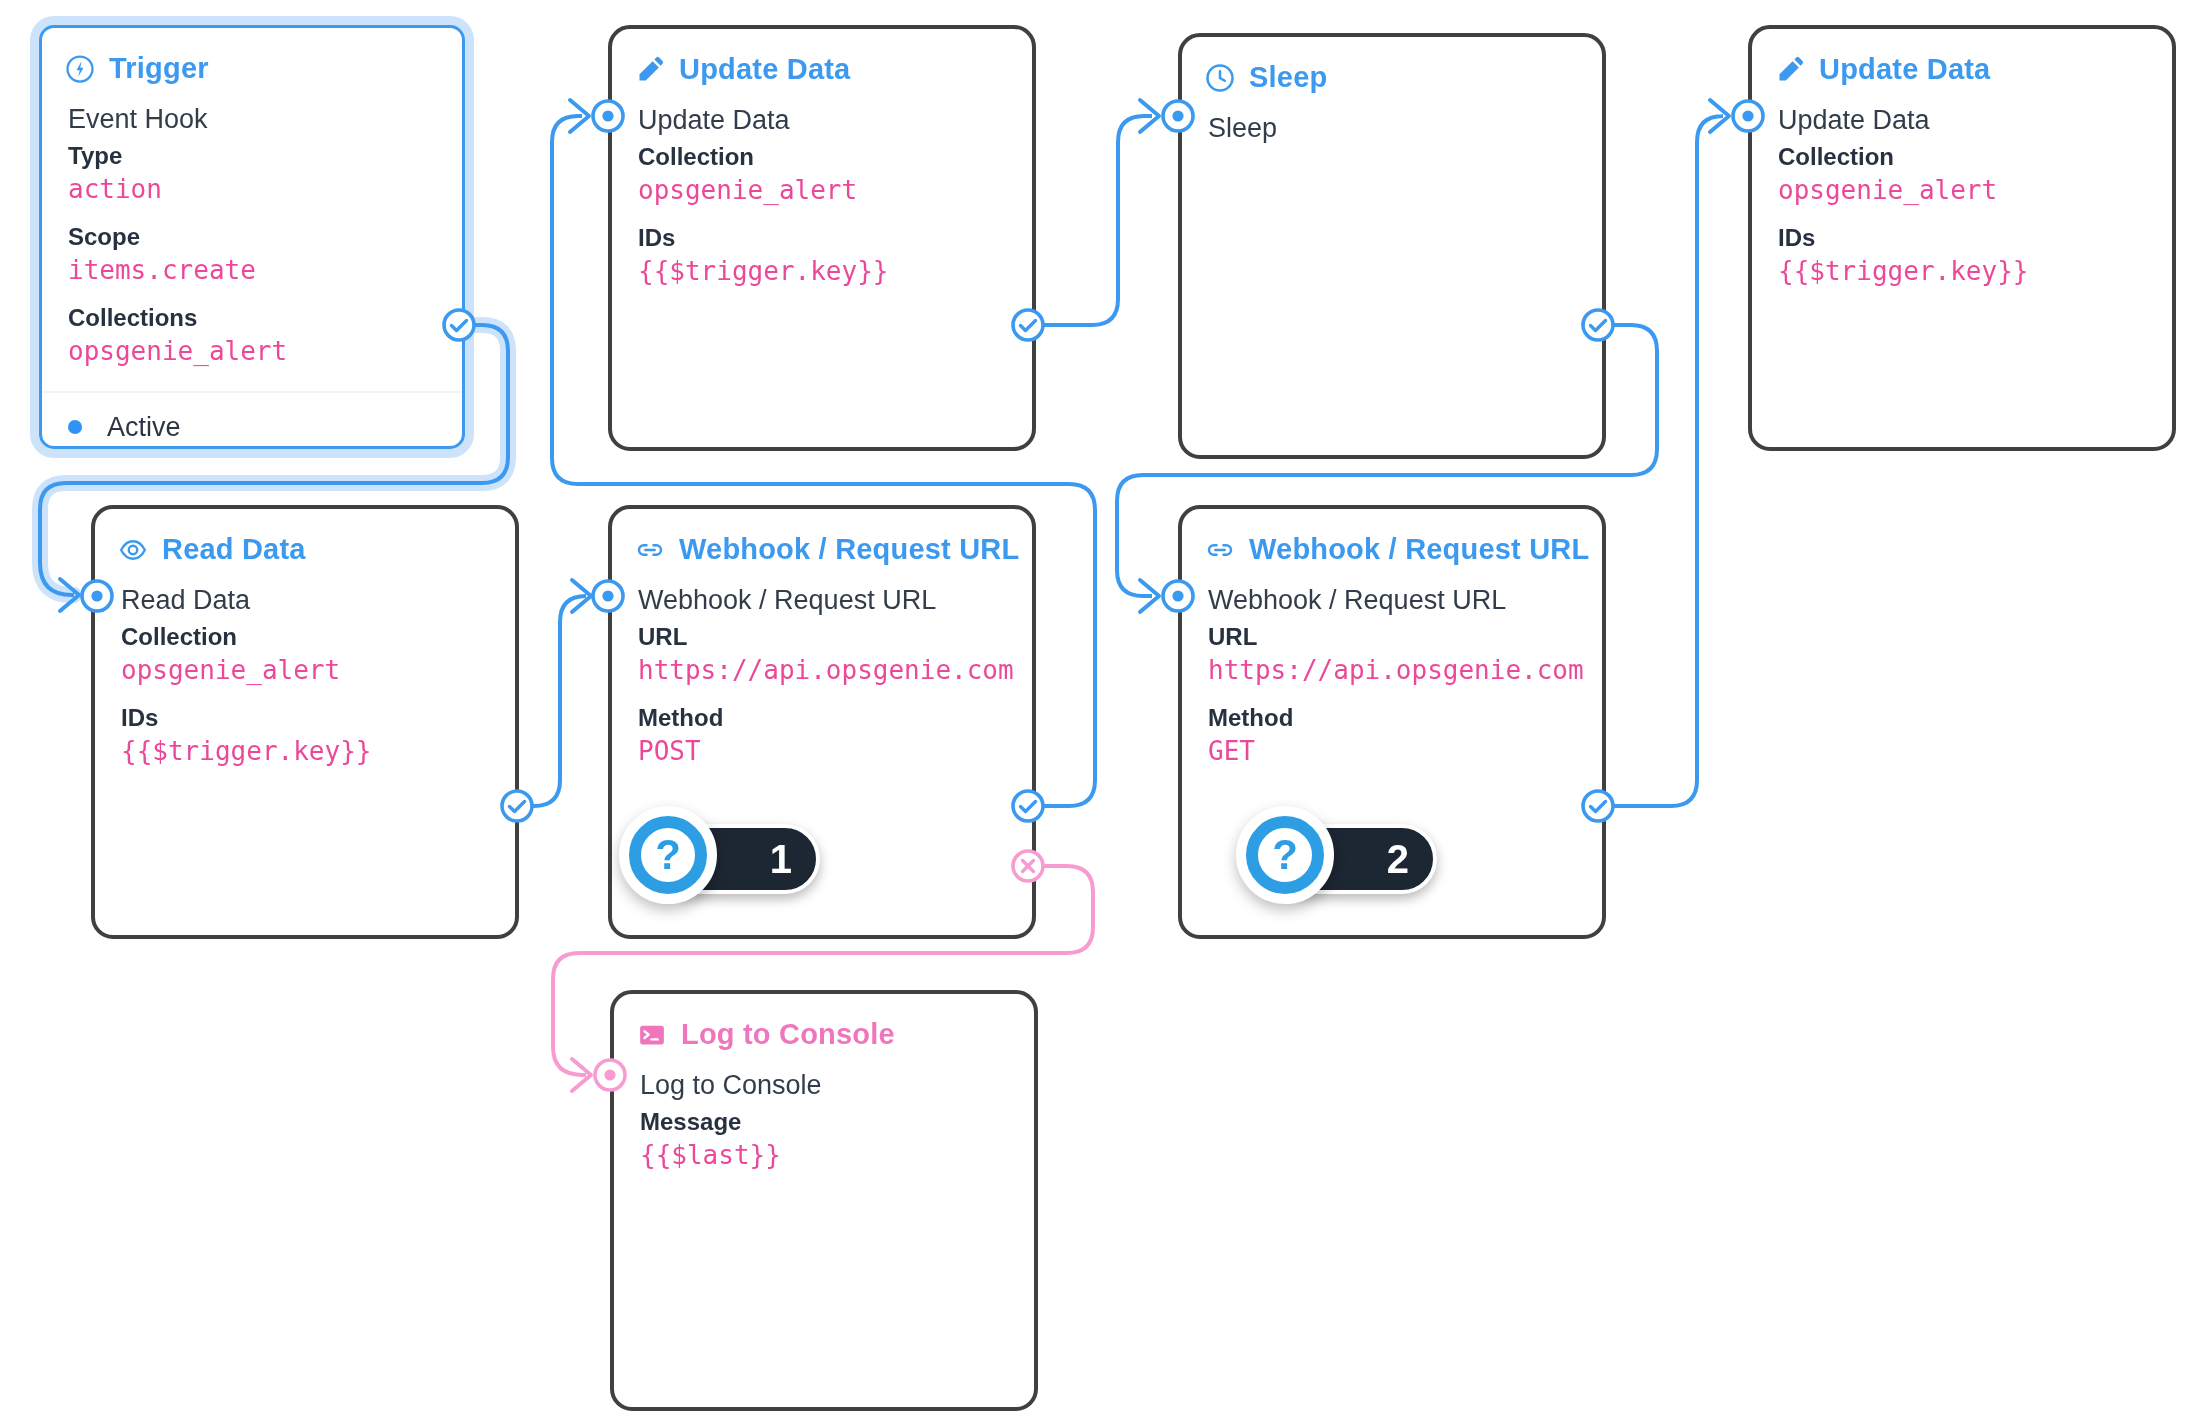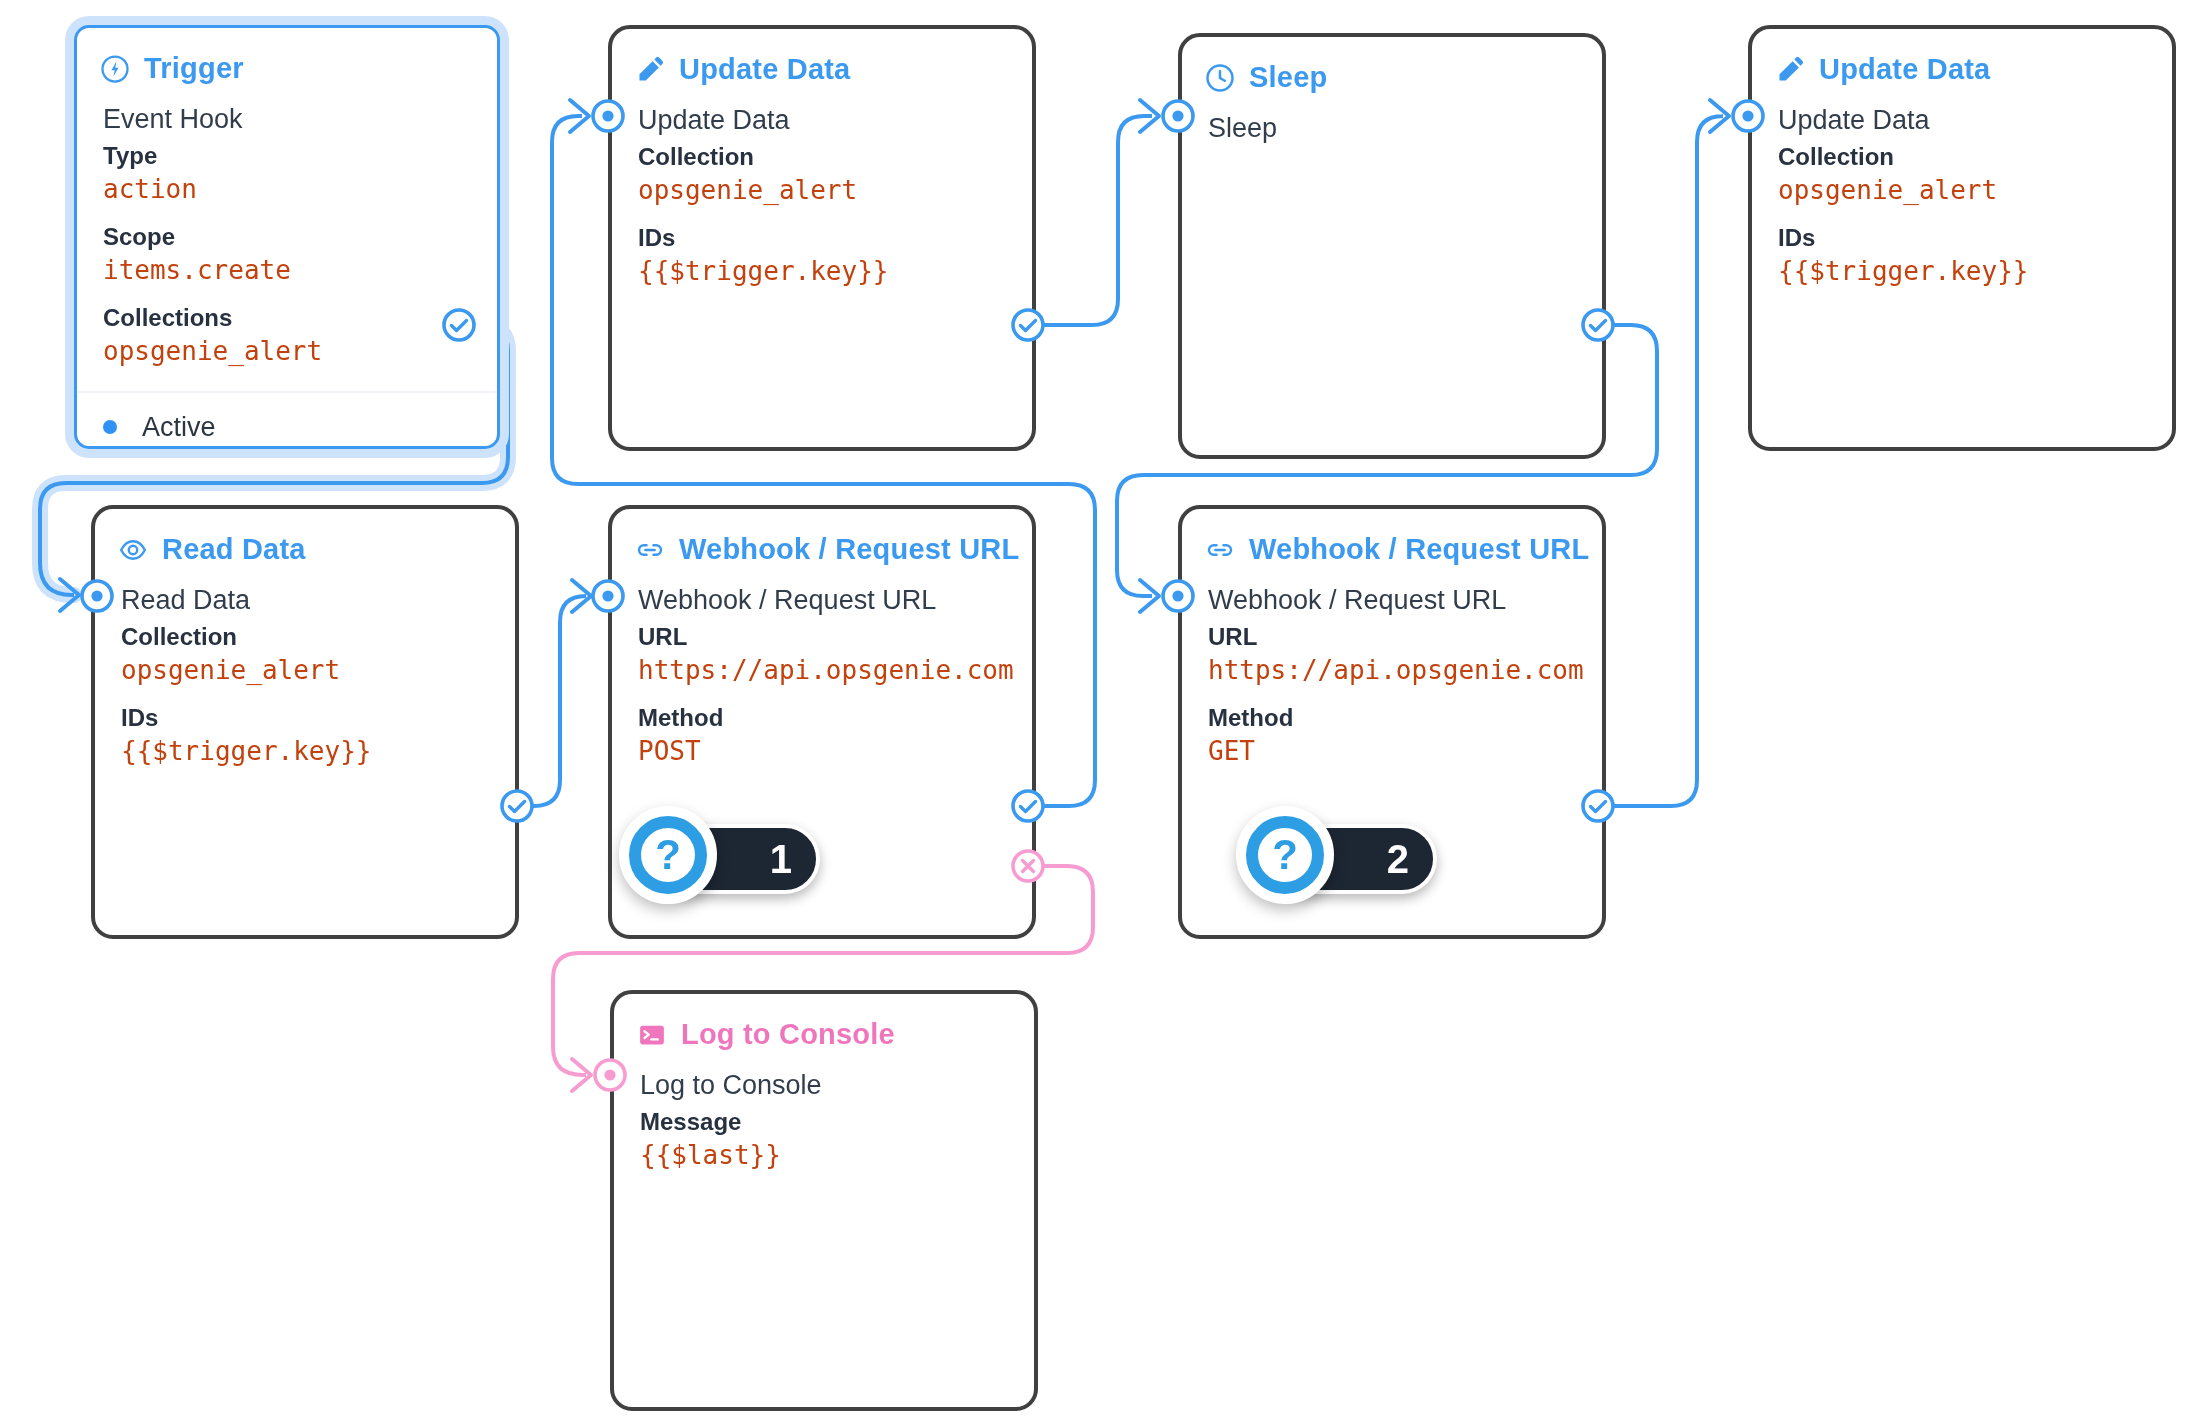--- a/index.html
+++ b/index.html
@@ -1,29 +1,29 @@
 <!DOCTYPE html>
 <html><head>
 <meta charset="utf-8">
 <style>
   html,body{margin:0;padding:0;background:#fff;}
   #canvas{position:relative;width:2198px;height:1420px;background:#ffffff;overflow:hidden;
     font-family:"Liberation Sans",sans-serif;}
   #edges{position:absolute;left:0;top:0;z-index:2;}
   .card{position:absolute;width:420px;background:#ffffff;border:4px solid #404040;border-radius:22px;z-index:5;}
-  .card.selected{border:3px solid #3b99f0;border-radius:15px;box-shadow:0 0 0 9px #cde3fb;margin-left:35px;}
+  .card.selected{border:3px solid #3b99f0;border-radius:15px;box-shadow:0 0 0 9px #cde3fb;}
   .card-head{position:absolute;left:23px;top:24px;display:flex;align-items:center;gap:14px;}
   .card-head .head-title{font-size:29px;font-weight:700;letter-spacing:.2px;}
   .blue-head{color:#3b99f0;}
   .pink-head{color:#ef76bd;}
   .head-icon{width:30px;height:30px;display:block;}
   .op-name{position:absolute;left:26px;top:76px;font-size:27px;color:#323d4c;}
   .fields{position:absolute;left:26px;top:112px;right:18px;}
   .f-label{font-size:24px;font-weight:700;color:#273140;margin-top:16px;line-height:32px;}
-  .f-value{font-size:26px;font-family:"DejaVu Sans Mono","Liberation Mono",monospace;color:#c2410c;
+  .f-value{font-size:26px;font-family:"DejaVu Sans Mono","Liberation Mono",monospace;color:#ec4899;
     line-height:31px;margin-top:2px;white-space:nowrap;overflow:hidden;}
   .divider{position:absolute;left:0;right:0;top:363px;height:2px;background:#f0f3f7;}
   .status-row{position:absolute;left:26px;top:381px;display:flex;align-items:center;gap:25px;height:36px;}
   .status-dot{width:14px;height:14px;border-radius:50%;background:#2f93f6;}
   .status-label{font-size:27px;font-weight:500;color:#2c3542;}
   .conn{position:absolute;width:44px;height:44px;z-index:10;}
   .q-badge{position:absolute;z-index:50;}
   .q-pill{position:absolute;height:62px;background:#1d2633;border:4px solid #ffffff;border-radius:35px;
     box-shadow:0 5px 12px rgba(0,0,0,.28);display:flex;align-items:center;justify-content:flex-end;padding-right:24px;}
   .q-pill span{color:#ffffff;font-size:40px;font-weight:700;}

